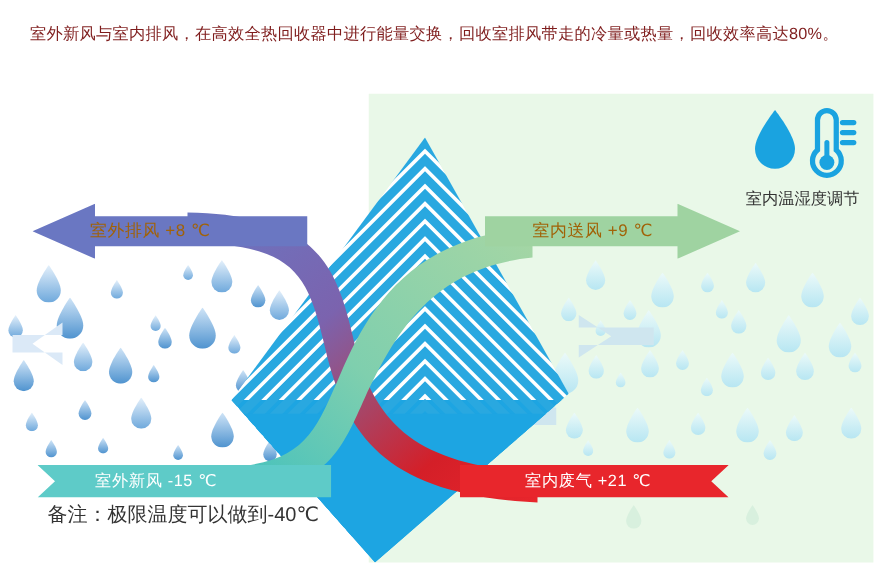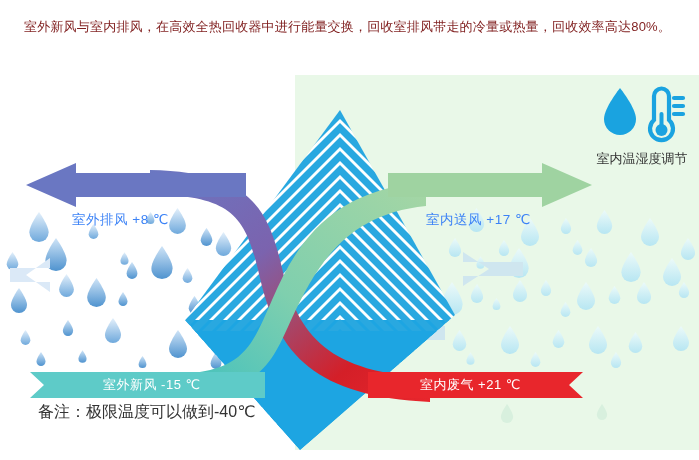--- a/index.html
+++ b/index.html
@@ -33,36 +33,36 @@
   
   .exchanger-wrap{position:absolute;left:155px;top:95px;width:300px;height:360px;}
 
   
   .bands{position:absolute;left:0;top:0;width:699px;height:460px;pointer-events:none;}
 
   
   .arrow{position:absolute;}
   .arrow .lbl{
     position:absolute;top:50%;transform:translateY(-50%);
-    color:#3b82f6;font-size:13.5px;white-space:nowrap;letter-spacing:.5px;margin-top:35px;
+    color:#a16207;font-size:13.5px;white-space:nowrap;letter-spacing:.5px;
   }
 
   .arrow-exhaust-out{left:26px;top:163px;width:220px;height:44px;}
   .arrow-exhaust-out .lbl{left:46px;}
 
   .arrow-supply-in{left:388px;top:163px;width:204px;height:44px;}
   .arrow-supply-in .lbl{left:38px;}
 
   .ribbon{position:absolute;height:26px;}
   .ribbon .lbl{
     position:absolute;top:50%;transform:translateY(-50%);
     color:#ffffff;font-size:13px;white-space:nowrap;letter-spacing:.5px;
   }
   .ribbon-fresh-in{left:30px;top:372px;width:235px;}
-  .ribbon-fresh-in .lbl{left:46px;margin-left:27px;}
+  .ribbon-fresh-in .lbl{left:46px;}
   .ribbon-exhaust-in{left:368px;top:372px;width:215px;text-align:right;}
   .ribbon-exhaust-in .lbl{left:52px;}
 
   .note{
     position:absolute;left:38px;top:402px;
     font-size:16px;color:#333333;white-space:nowrap;
   }
 
   
   .badge{position:absolute;left:590px;top:82px;width:104px;text-align:center;}
@@ -267,21 +267,21 @@
     <svg width="220" height="44" viewBox="0 0 220 44" xmlns="http://www.w3.org/2000/svg">
       <path d="M220 10 H50 V0 L0 22 L50 44 V34 H220 Z" fill="#6a77c2"></path>
     </svg>
     <span class="lbl">室外排风 +8 ℃</span>
   </div>
 
   <div class="arrow arrow-supply-in">
     <svg width="204" height="44" viewBox="0 0 204 44" xmlns="http://www.w3.org/2000/svg">
       <path d="M0 10 H154 V0 L204 22 L154 44 V34 H0 Z" fill="#9fd3a1"></path>
     </svg>
-    <span class="lbl">室内送风 +17 ℃</span>
+    <span class="lbl">室内送风 +9 ℃</span>
   </div>
 
   <div class="ribbon ribbon-fresh-in">
     <svg width="235" height="26" viewBox="0 0 235 26" xmlns="http://www.w3.org/2000/svg">
       <path d="M0 0 H235 V26 H0 L14 13 Z" fill="#5ecbc8"></path>
     </svg>
     <span class="lbl">室外新风 -15 ℃</span>
   </div>
 
   <div class="ribbon ribbon-exhaust-in">

